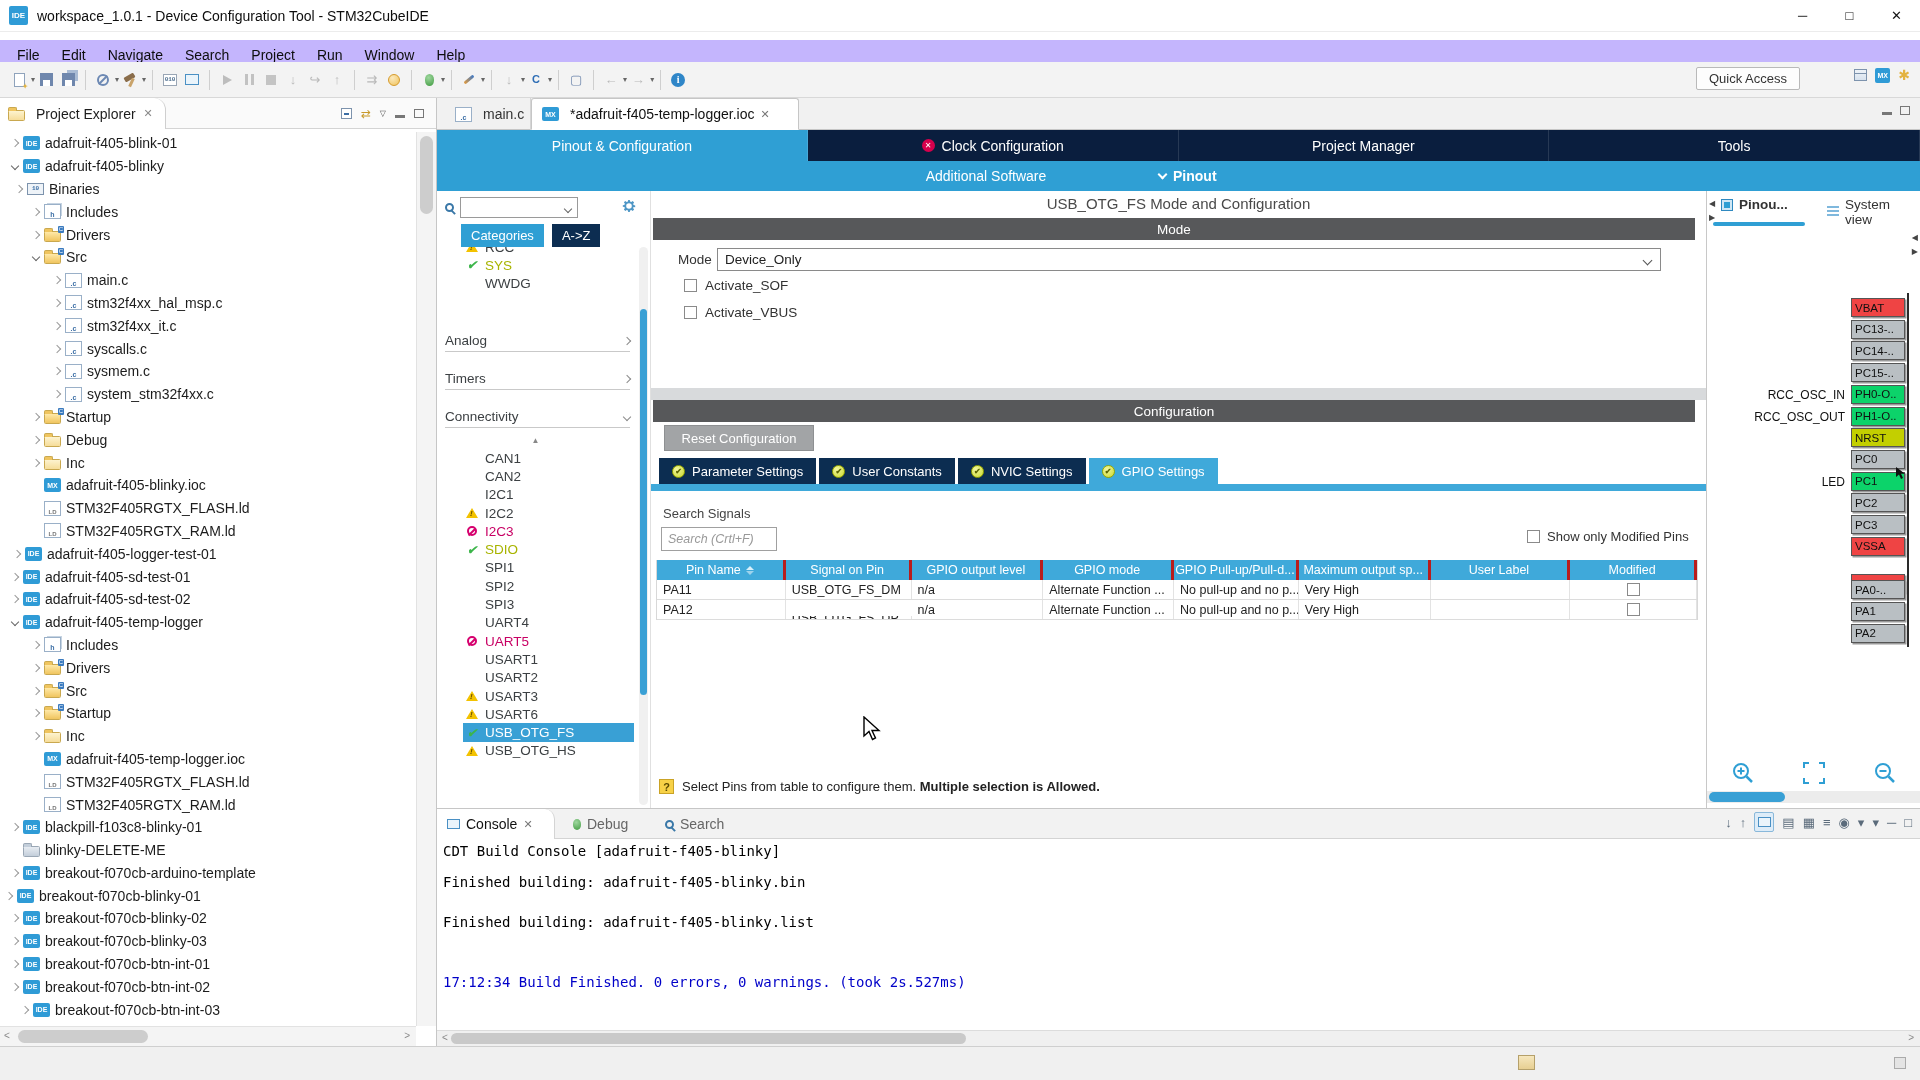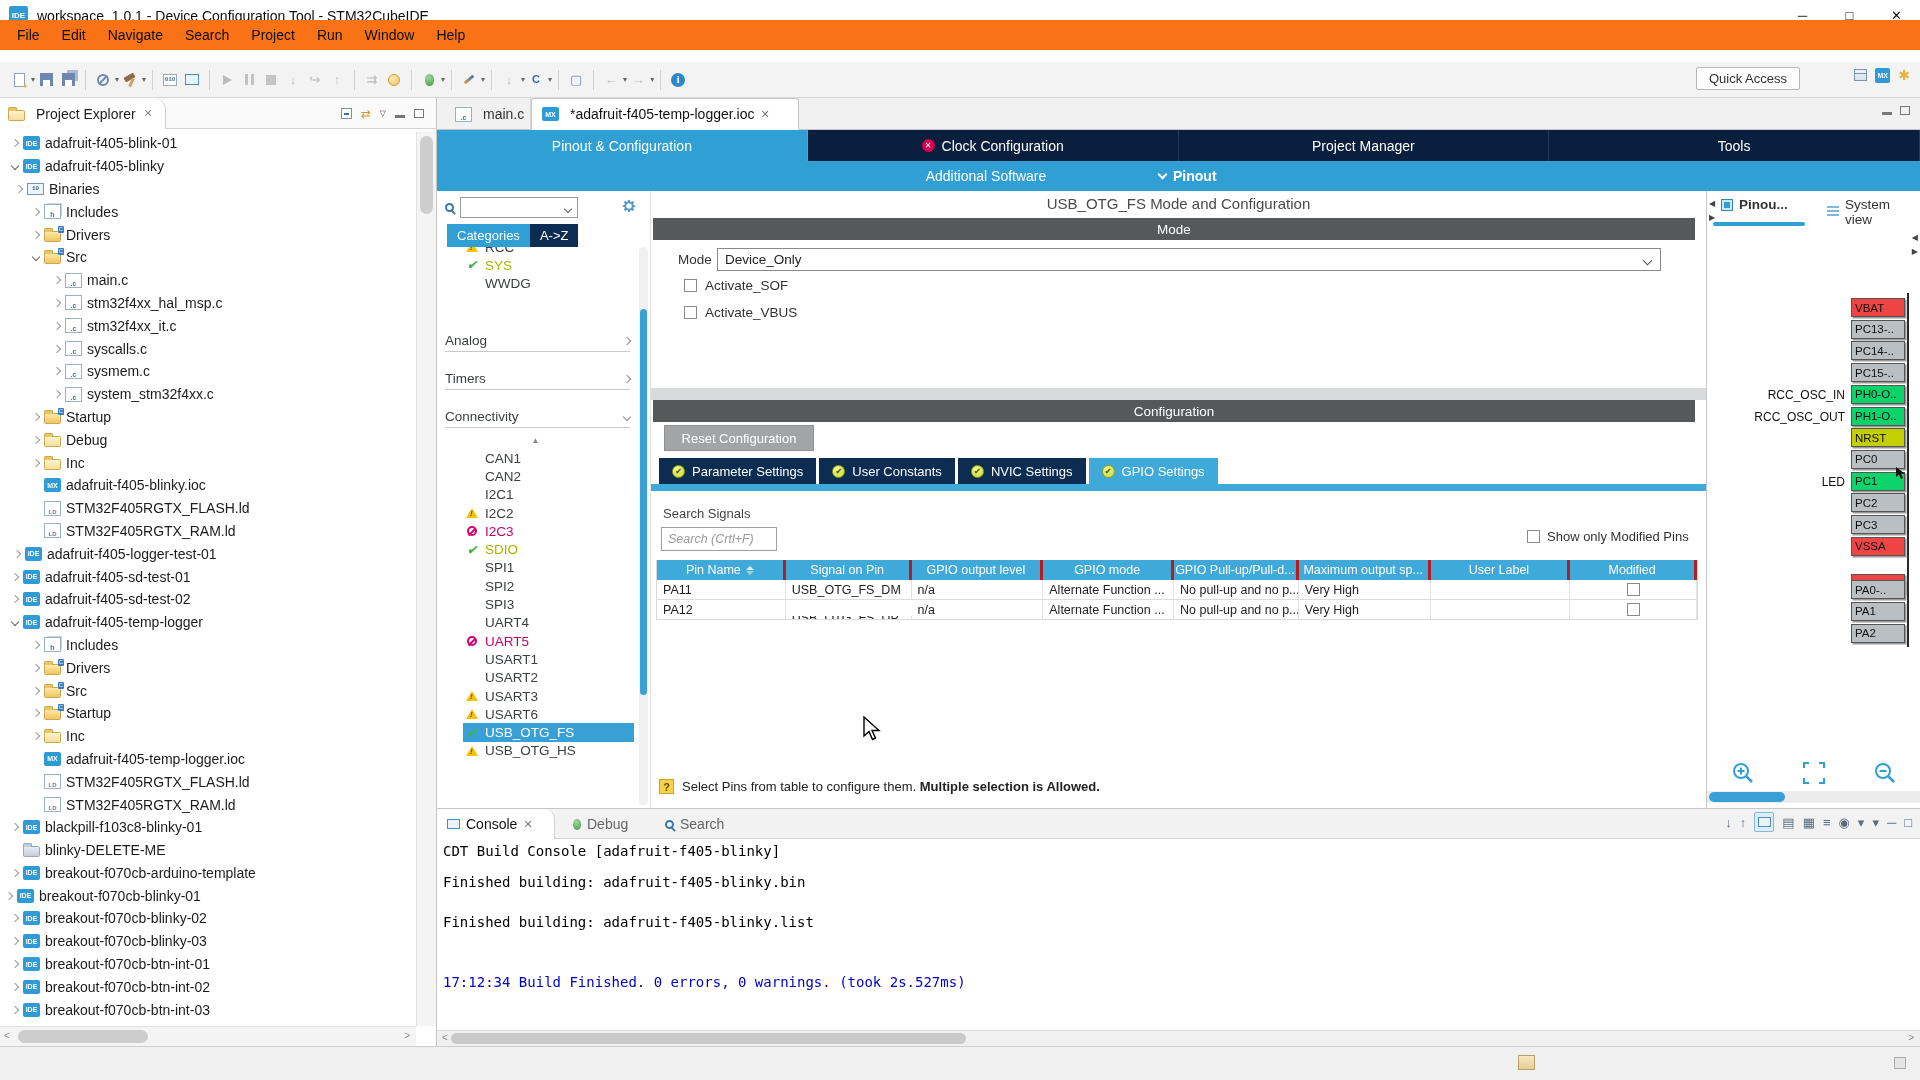--- a/index.html
+++ b/index.html
@@ -6,21 +6,21 @@
   html,body{width:1920px;height:1080px;overflow:hidden}
   body{font-family:"Liberation Sans",sans-serif;font-size:13px;color:#222;background:#fff;position:relative}
   .abs{position:absolute}
 
   
   .titlebar{position:absolute;left:0;top:0;width:1920px;height:32px;background:#fff;display:flex;align-items:center;padding-left:9px;border-bottom:1px solid #ececec}
   .appicon{width:19px;height:19px;background:#2f9bd6;color:#fff;font-size:8px;font-weight:700;display:flex;align-items:center;justify-content:center;border-radius:2px;margin-right:9px}
   .wtitle{font-size:14px;color:#0d0d0d}
   .winbtns{margin-left:auto;display:flex;height:32px}
   .winbtn{width:47px;height:32px;display:flex;align-items:center;justify-content:center;font-size:13px;color:#111}
-  .menubar{position:absolute;left:0;top:20px;width:1920px;height:30px;background:#f97316;display:flex;align-items:center;padding-left:6px}
+  .menubar{position:absolute;left:0;top:40px;width:1920px;height:30px;background:#c4b5fd;display:flex;align-items:center;padding-left:6px}
   .menu-item{padding:5px 11px;font-size:14px;color:#0d0d0d;cursor:default}
   .toolbar{position:absolute;left:0;top:62px;width:1920px;height:36px;background:#f3f3f3;border-bottom:1px solid #d8d8d8;display:flex;align-items:center;padding:0 8px}
   .tbtn{min-width:20px;height:24px;margin:0 1px;display:flex;align-items:center;justify-content:center;position:relative}
   .tsep{width:1px;height:20px;background:#cfcfcf;margin:0 6px}
   .tdrop{font-size:8px;color:#666;margin-left:1px}
   .qa-wrap{position:absolute;right:120px;top:67px;display:flex;align-items:center;gap:10px}
   .qa{border:1px solid #b9b9b9;background:#fdfdfd;padding:3px 12px;font-size:13px;color:#333;border-radius:2px}
   .tright{position:absolute;right:10px;top:67px;display:flex;gap:8px;align-items:center}
 
   
@@ -118,21 +118,21 @@
   .soft-pin{position:absolute;left:722px;top:0;height:30px;display:flex;align-items:center;gap:7px;color:#fff;font-size:14px;font-weight:700}
   .chvw{width:7px;height:7px;border-right:2px solid #fff;border-bottom:2px solid #fff;transform:rotate(45deg);margin-top:-3px}
   .pbody{position:absolute;left:0;top:61px;width:100%;bottom:0}
 
   
   .periph{position:absolute;left:0;top:0;width:213px;height:100%;background:#fff}
   .pp-search{position:absolute;left:8px;top:6px;display:flex;align-items:center;gap:6px}
   .pp-combo{width:118px;height:21px;border:1px solid #9a9a9a;background:#fff;position:relative}
   .pp-combo::after{content:"";position:absolute;right:6px;top:8px;width:5px;height:5px;border-right:1.5px solid #666;border-bottom:1.5px solid #666;transform:rotate(45deg)}
   .pp-gear{position:absolute;left:184px;top:7px}
-  .pp-tabs{position:absolute;left:10px;top:33px;display:flex;gap:0}
+  .pp-tabs{position:absolute;left:24px;top:33px;display:flex;gap:8px}
   .pp-tab{height:23px;display:flex;align-items:center;padding:0 10px;font-size:13px;color:#fff}
   .pp-tab.cat{background:#2f9fd4}
   .pp-tab.az{background:#0c2d51}
   .pp-top{position:absolute;left:0;top:56px;right:16px;height:44px;overflow:hidden}
   .pp-row{display:flex;align-items:center;height:18.3px;padding-left:28px;gap:6px;font-size:13.5px;color:#3c4043;white-space:nowrap}
   .pp-slot{width:14px;flex:0 0 14px;display:flex;justify-content:center}
   .pp-row.sel{background:#39a0d5;color:#fff;margin-left:26px;padding-left:2px}
   .pp-row .lb-check{color:#a8b400}
   .pp-row.sel .lb-check{color:#fff}
   .pp-row .lb-block{color:#c80064}
@@ -609,21 +609,21 @@
           <span class="fi fi-ide">IDE</span>
           <span>breakout-f070cb-btn-int-01</span>
         </div>
         <div class="trow" style="padding-left: 6px;">
           <span class="texp">
             <i class="chv r"></i>
           </span>
           <span class="fi fi-ide">IDE</span>
           <span>breakout-f070cb-btn-int-02</span>
         </div>
-        <div class="trow" style="padding-left: 6px;">
+        <div class="trow" style="padding-left: 16px;">
           <span class="texp">
             <i class="chv r"></i>
           </span>
           <span class="fi fi-ide">IDE</span>
           <span>breakout-f070cb-btn-int-03</span>
         </div>
       </div>
     <div class="exp-vscroll">
         <div class="exp-vthumb"></div>
       </div>

